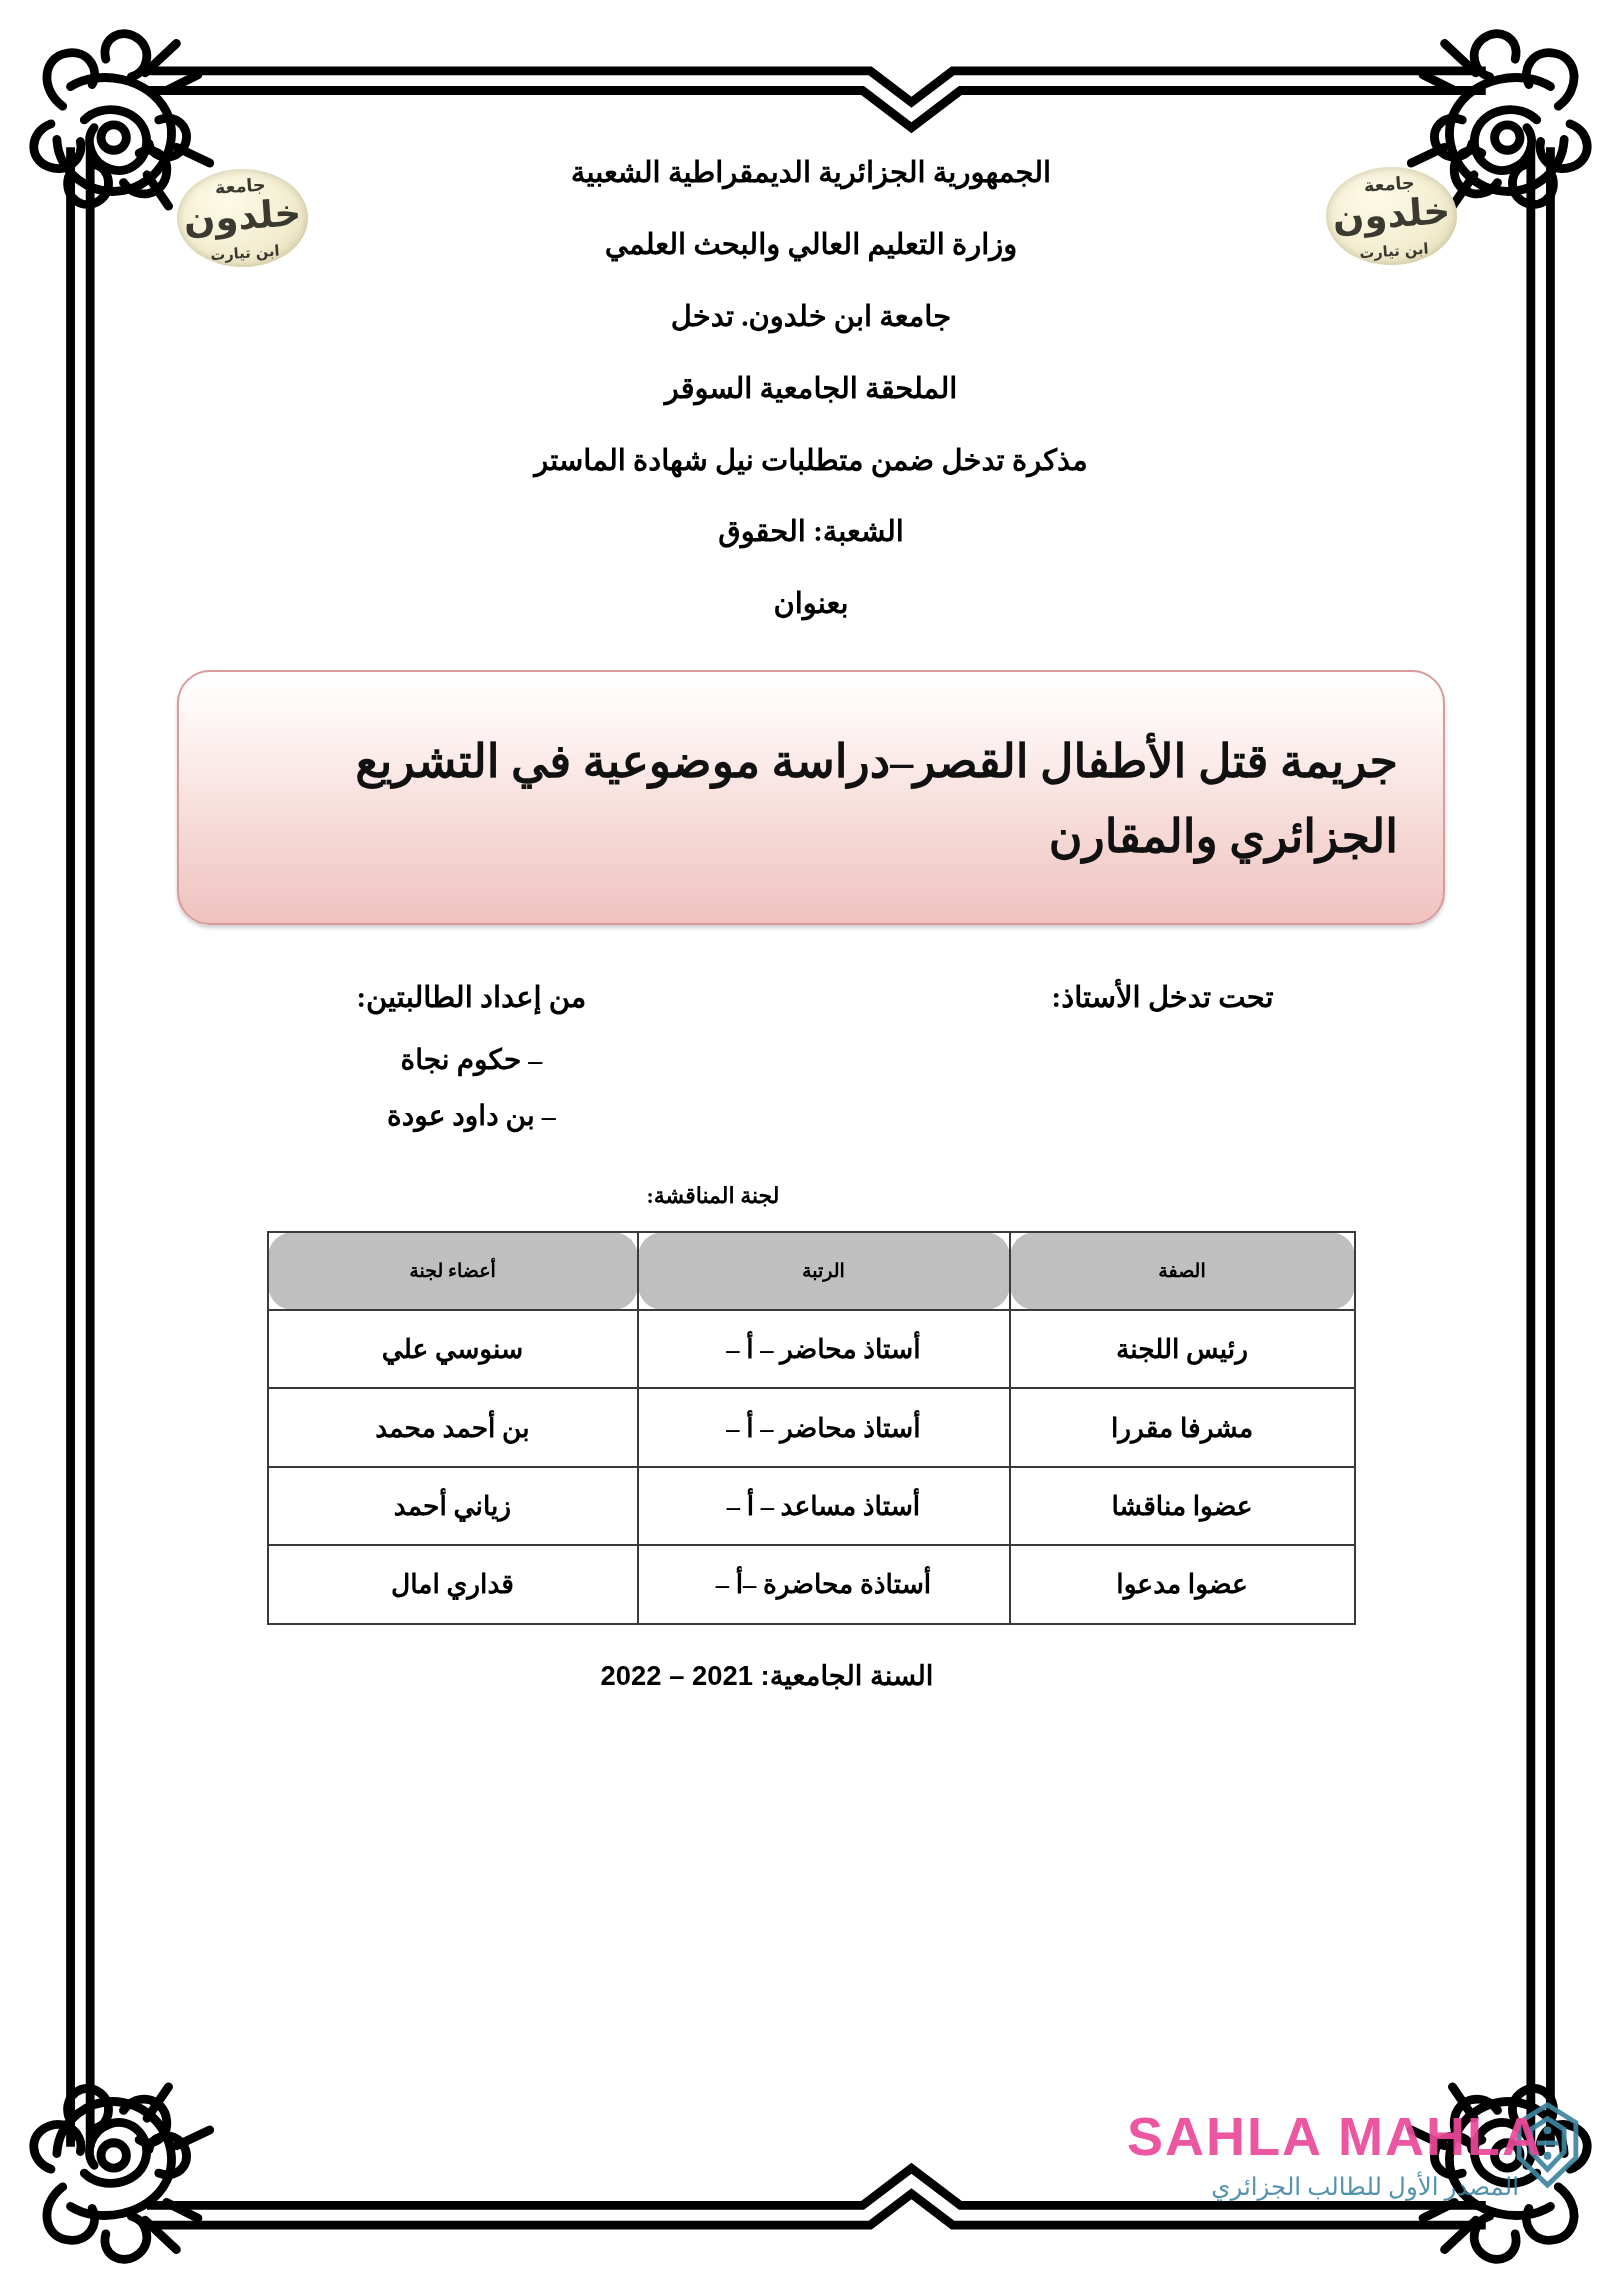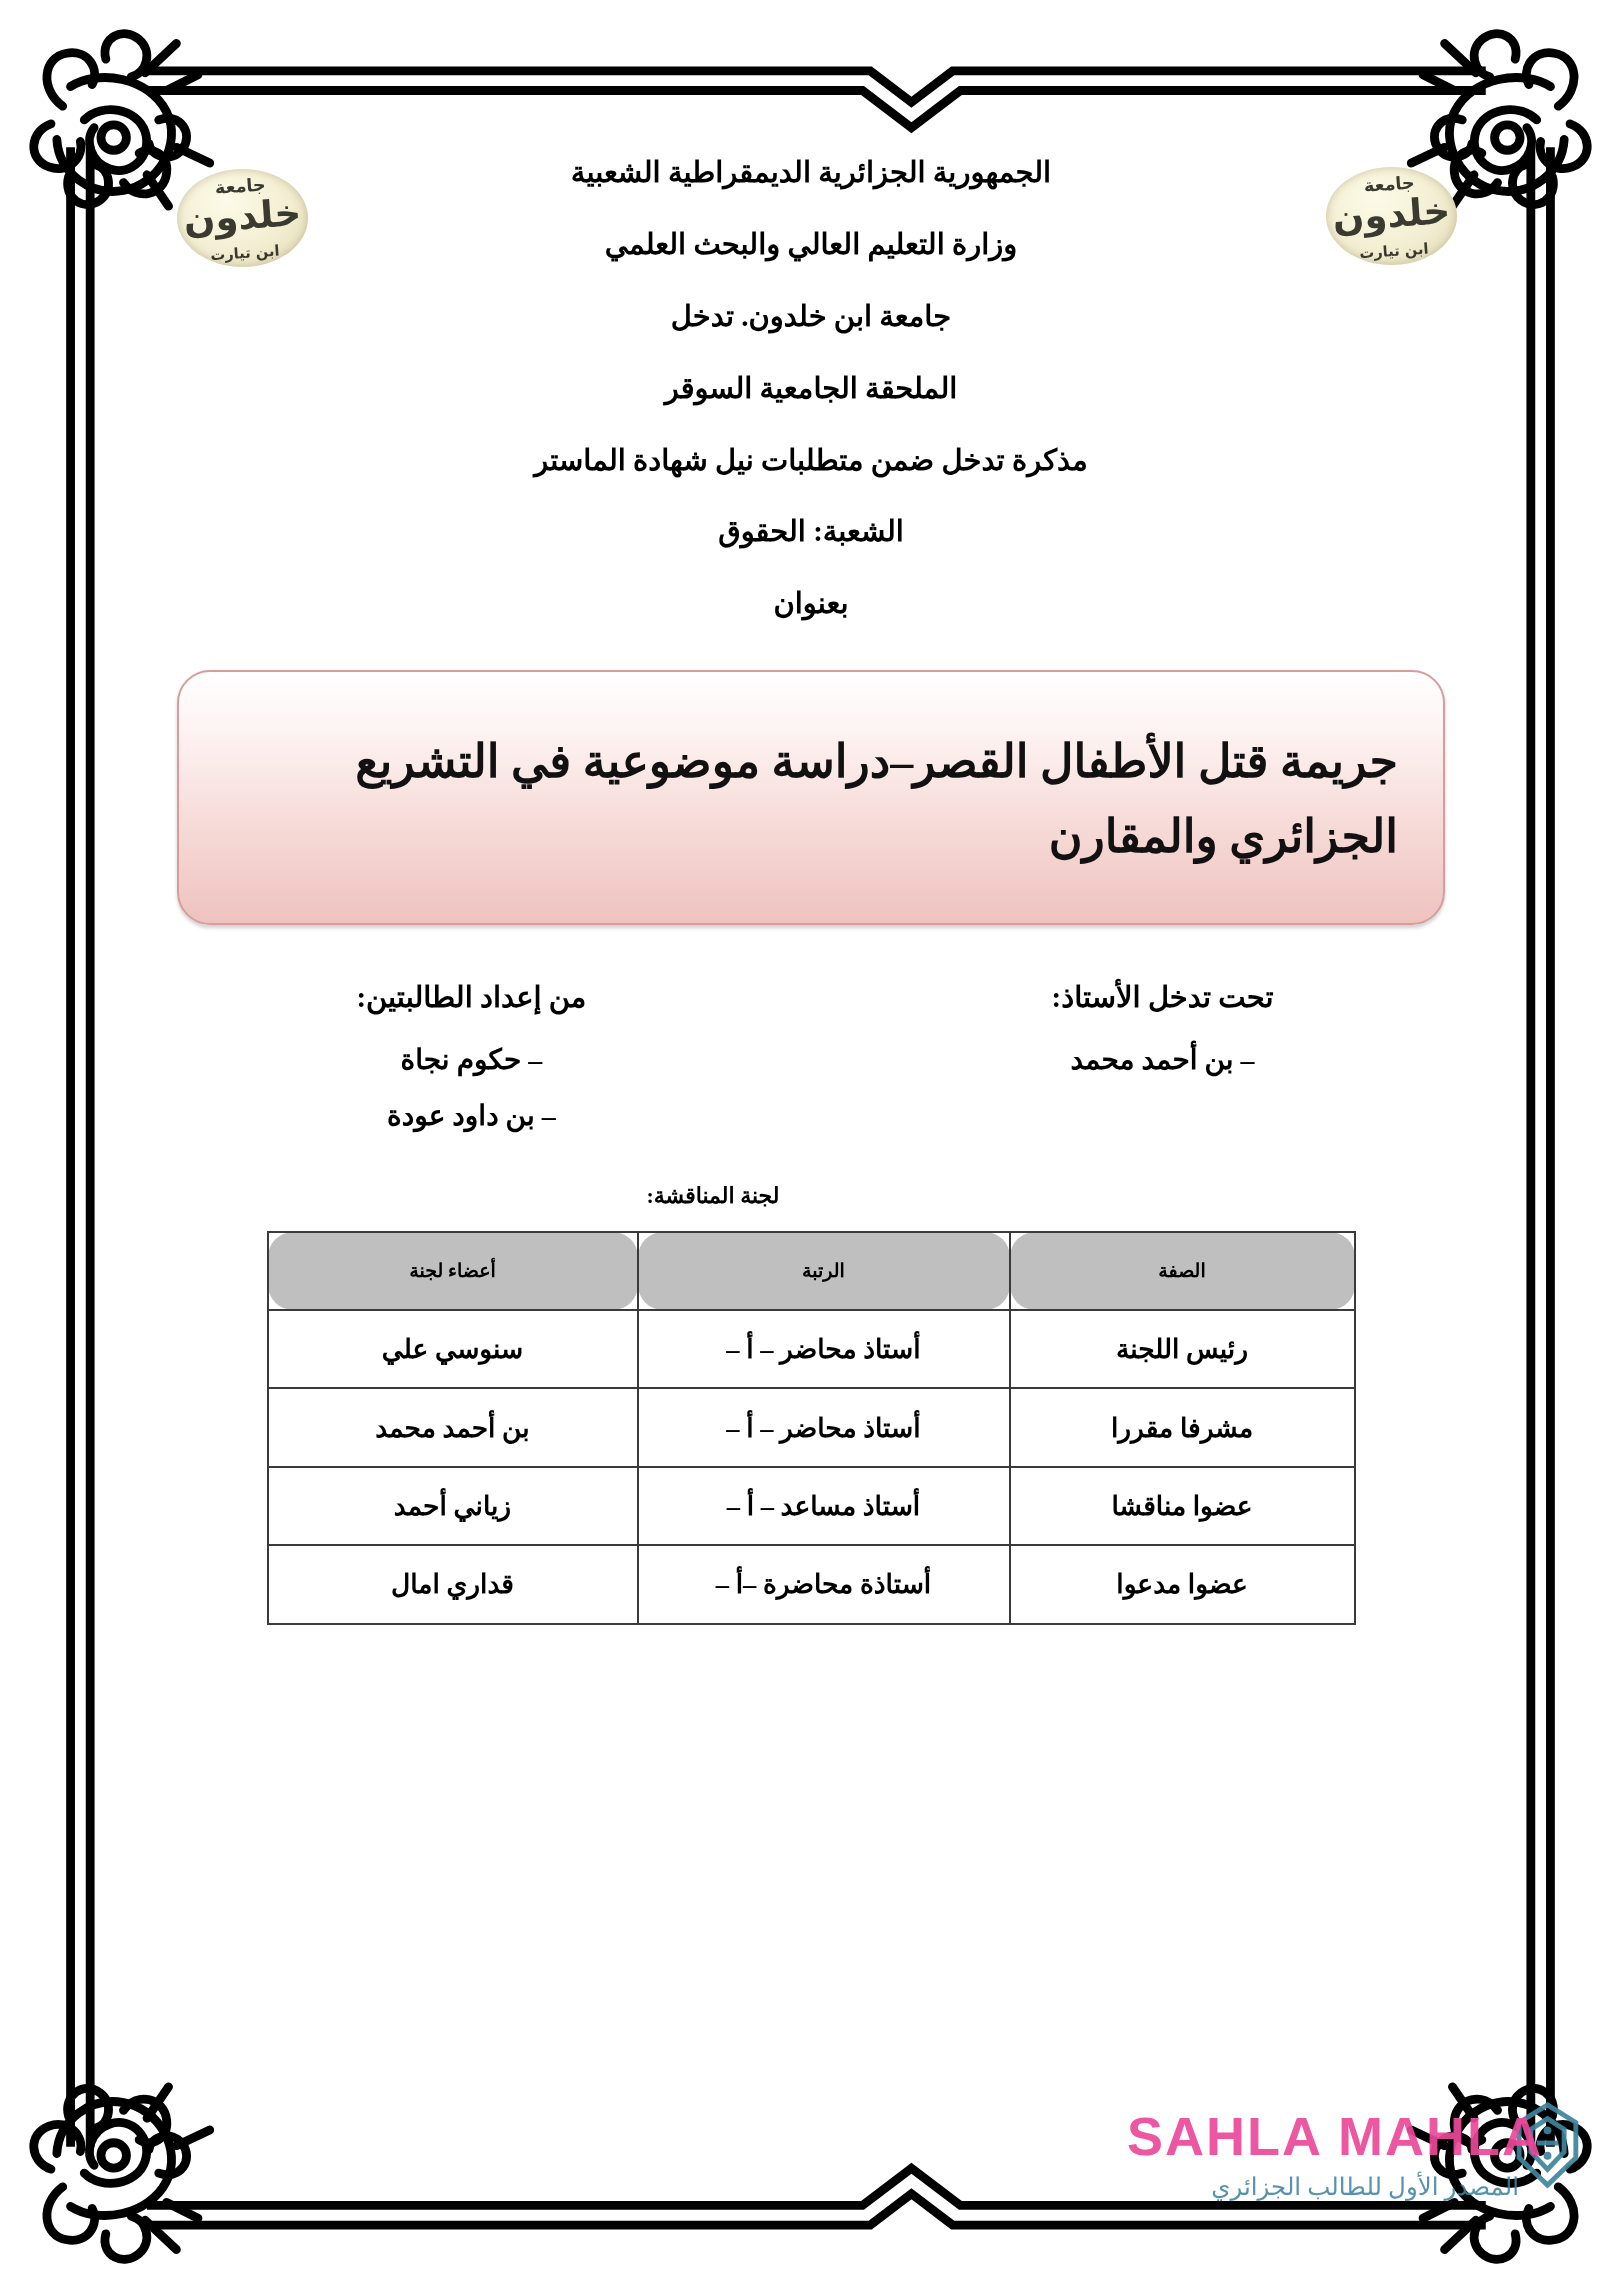--- a/index.html
+++ b/index.html
@@ -301,21 +301,20 @@
   </div>
 
   <div class="authors">
     <div class="col right">
       <div class="lbl">من إعداد الطالبتين:</div>
       <div class="nm">– حكوم نجاة</div>
       <div class="nm">– بن داود عودة</div>
     </div>
     <div class="col left">
       <div class="lbl">تحت تدخل الأستاذ:</div>
-      <div class="nm">– بن أحمد محمد</div>
     </div>
   </div>
 
   <div class="committee-label">لجنة المناقشة:</div>
 
   <table class="jury">
     <colgroup>
         <col class="c1">
         <col class="c2">
         <col class="c3">
@@ -344,20 +343,21 @@
         <td>زياني أحمد</td>
       </tr>
       <tr>
         <td>عضوا مدعوا</td>
         <td>أستاذة  محاضرة  –أ –</td>
         <td>قداري امال</td>
       </tr>
     </tbody>
   </table>
 
+  <div class="year">السنة الجامعية: 2021 – 2022</div>
 </div>
 
 <div id="watermark">
   <svg class="wm-mark" viewBox="0 0 74 90" xmlns="http://www.w3.org/2000/svg">
     <g fill="none" stroke="#3e85a0" stroke-width="5">
       <path d="M37 4 L66 22 L66 58 L37 86 L8 58 L8 22 Z"></path>
       <path d="M37 18 L54 29 L54 52 L37 70 L20 52 L20 29 Z"></path>
       <circle cx="37" cy="30" r="4" fill="#3e85a0" stroke="none"></circle>
       <circle cx="37" cy="56" r="4" fill="#3e85a0" stroke="none"></circle>
       <path d="M26 43 L48 43"></path>

